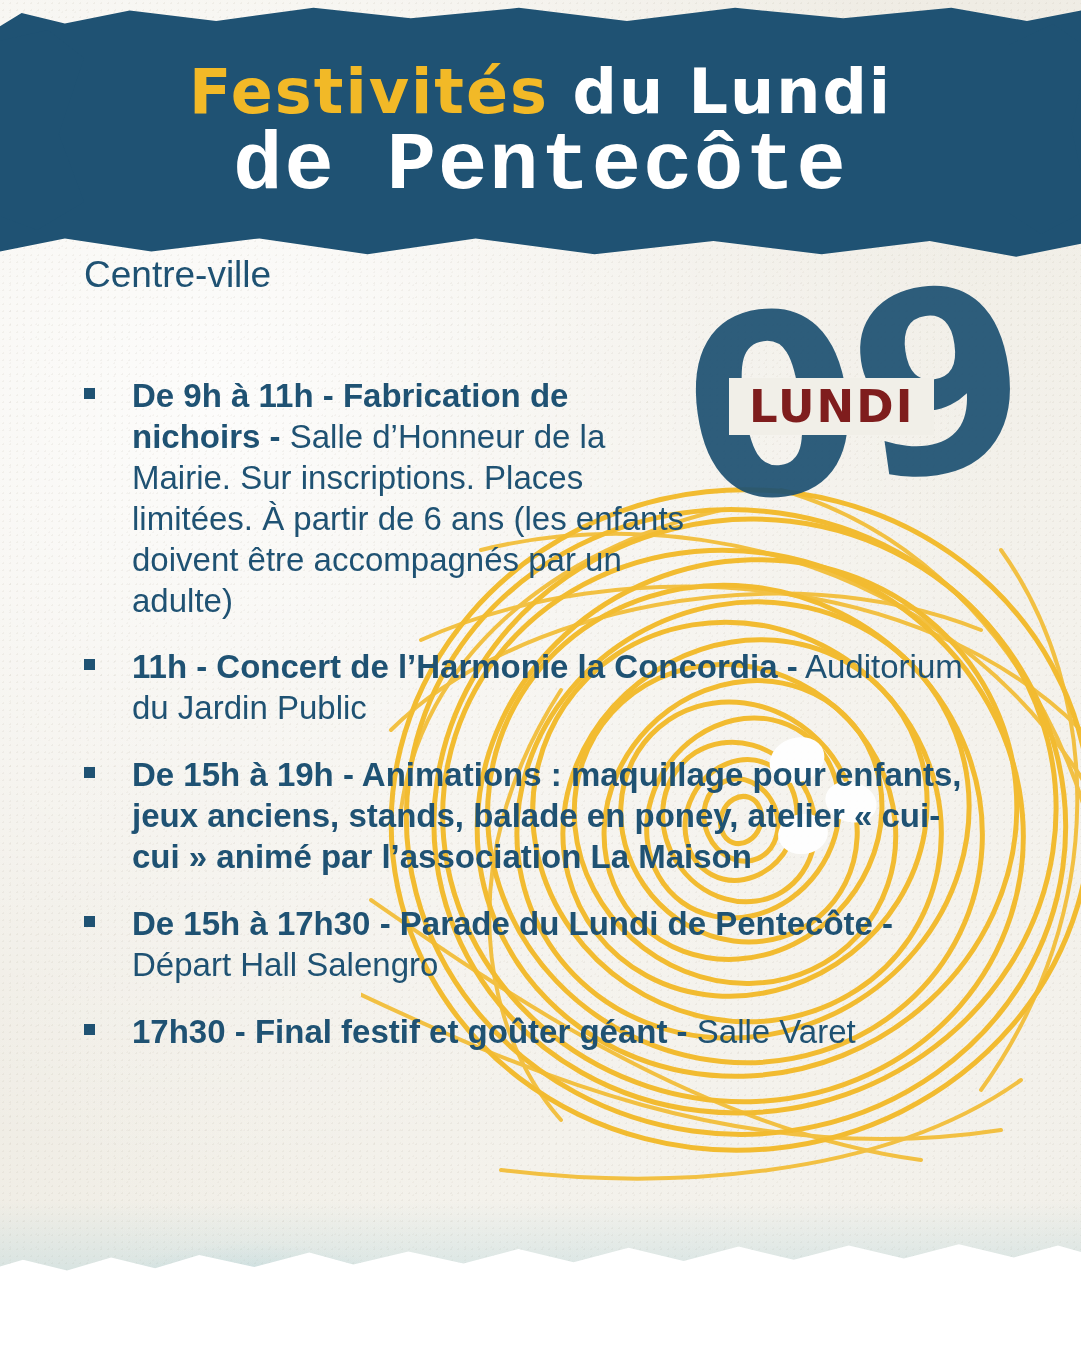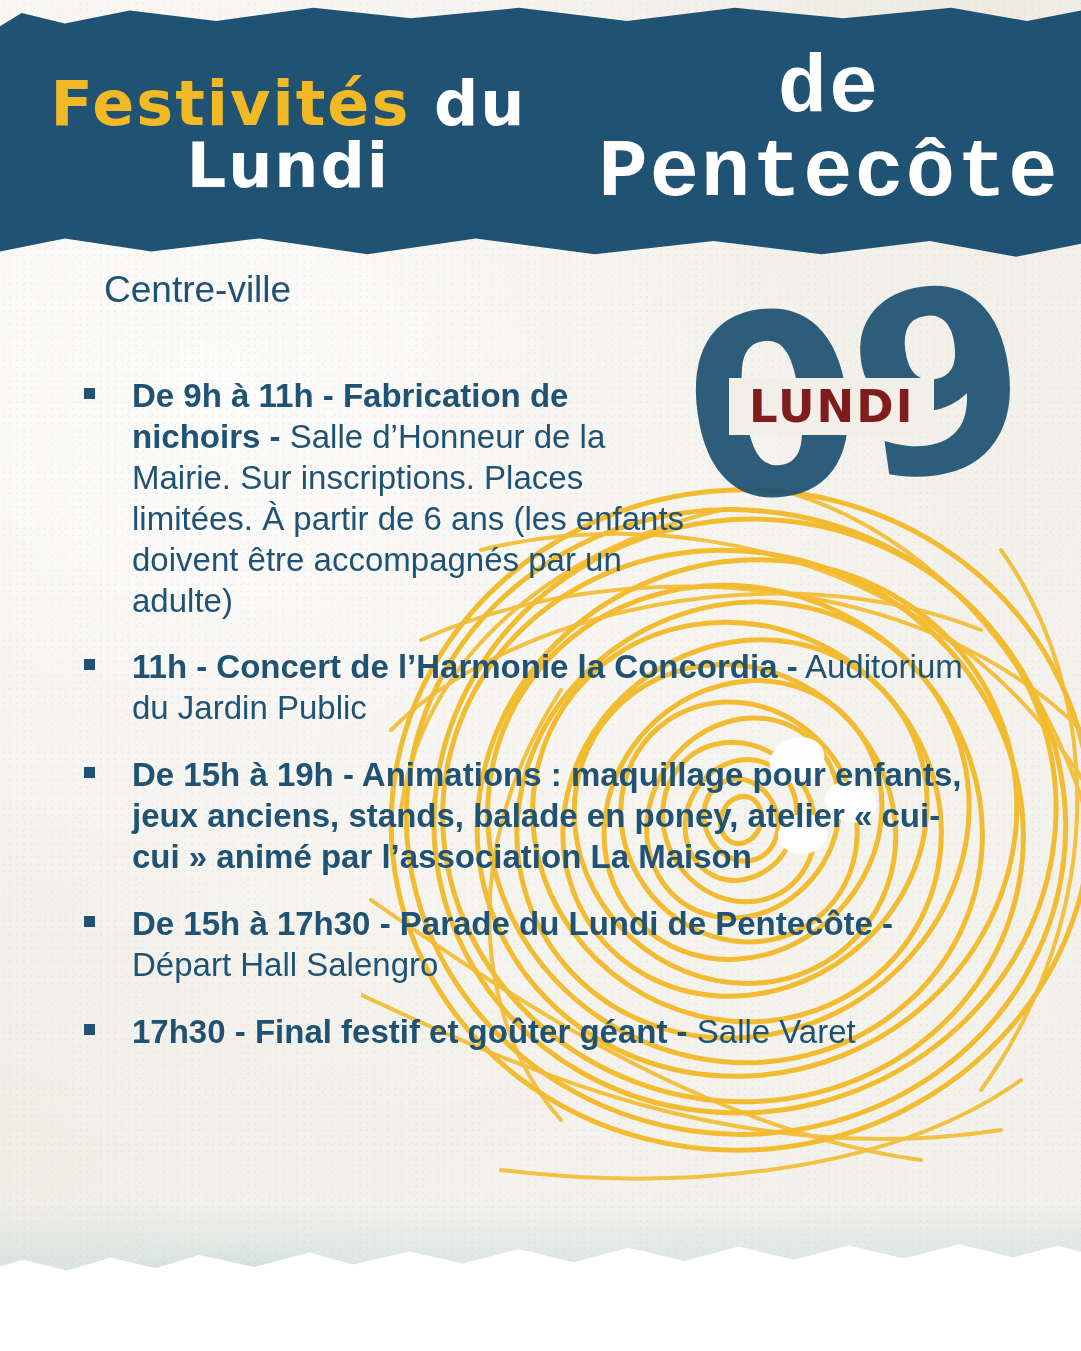--- a/index.html
+++ b/index.html
@@ -96,21 +96,21 @@
     opacity: .92;
     clip-path: polygon(0% 10%, 55% 0%, 100% 12%, 78% 50%, 100% 88%, 40% 100%, 0% 90%);
   }
 
   .title-wrap {
     position: absolute;
     top: 0; left: 0;
     width: 1081px;
     height: 262px;
     display: flex;
-    flex-direction: row;
+    flex-direction: column;
     align-items: center;
     justify-content: center;
     text-align: center;
   }
   .title-line1 {
     font-family: "DejaVu Sans", sans-serif;
     font-weight: bold;
     font-size: 62px;
     letter-spacing: 2px;
     line-height: 1;
@@ -123,26 +123,25 @@
     font-weight: bold;
     font-size: 82px;
     letter-spacing: 2px;
     line-height: 1.02;
     color: #ffffff;
     margin-top: 2px;
   }
 
   .subtitle {
     position: absolute;
-    top: 269px;
+    top: 254px;
     left: 84px;
     font-size: 37px;
     color: #1f5273;
     font-family: "Liberation Sans", sans-serif;
-    margin-left: 20px;
   }
 
   
   .date-stamp {
     position: absolute;
     top: 272px;
     right: 66px;
     width: 330px;
     height: 300px;
   }

